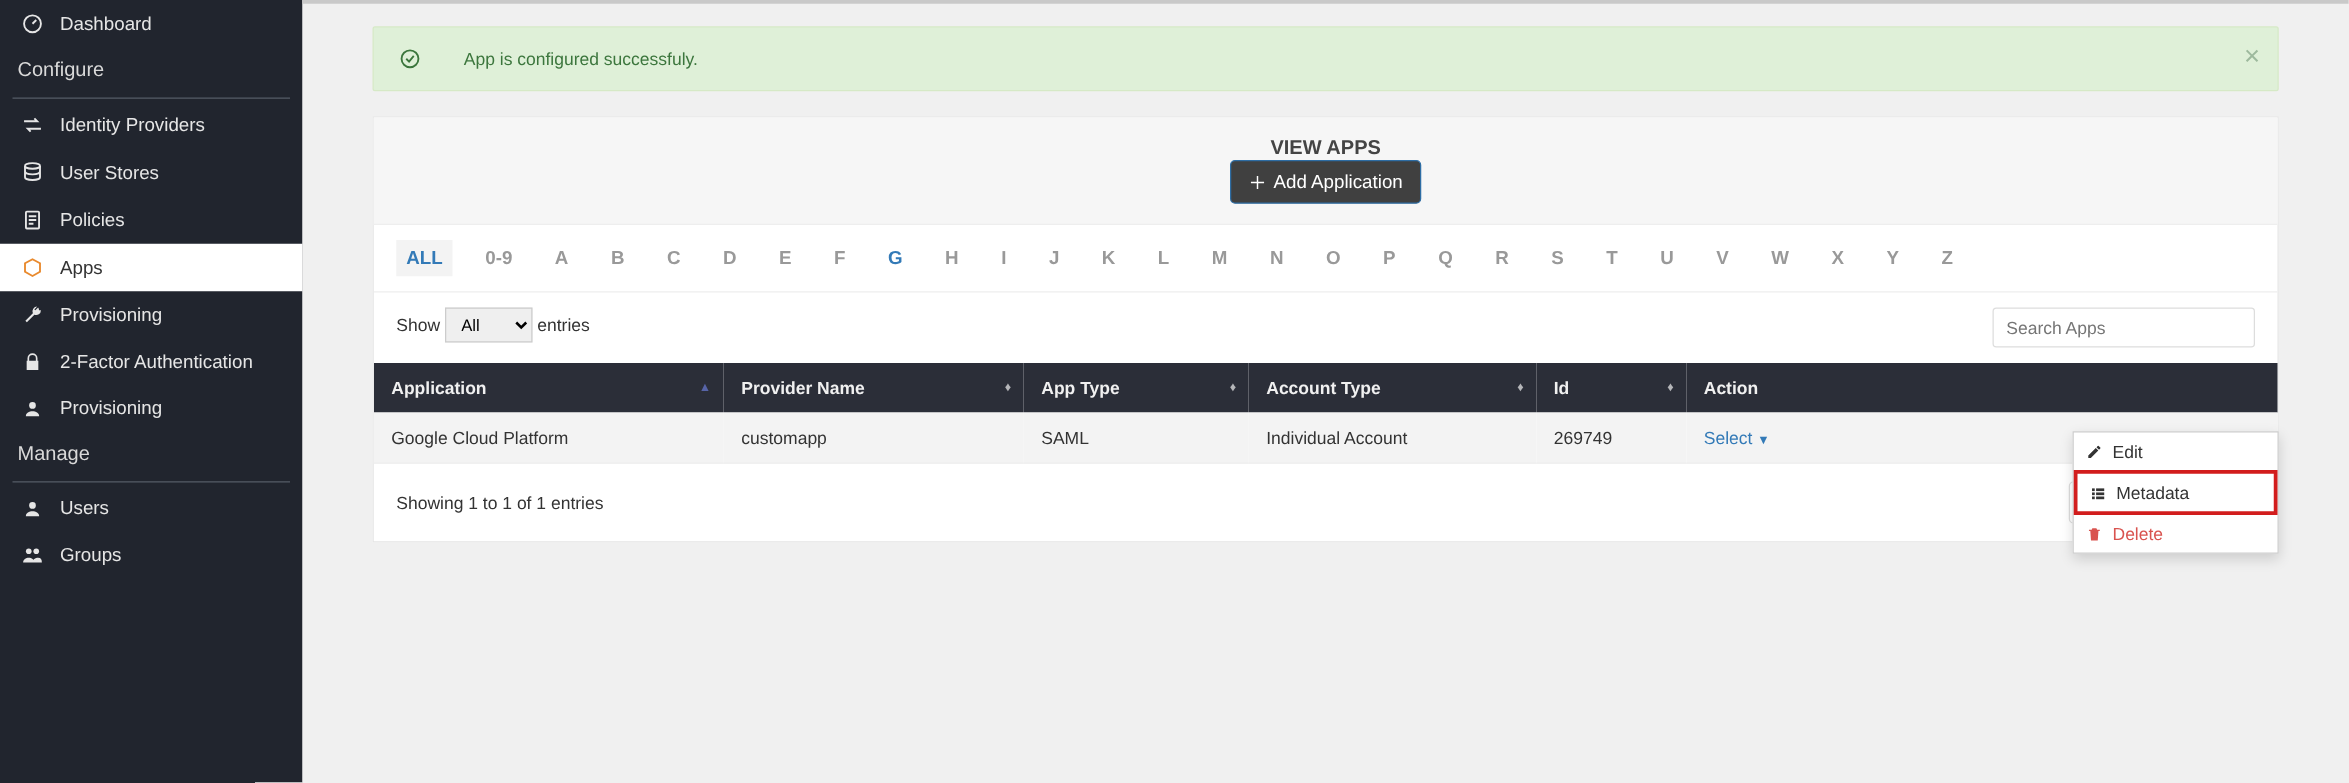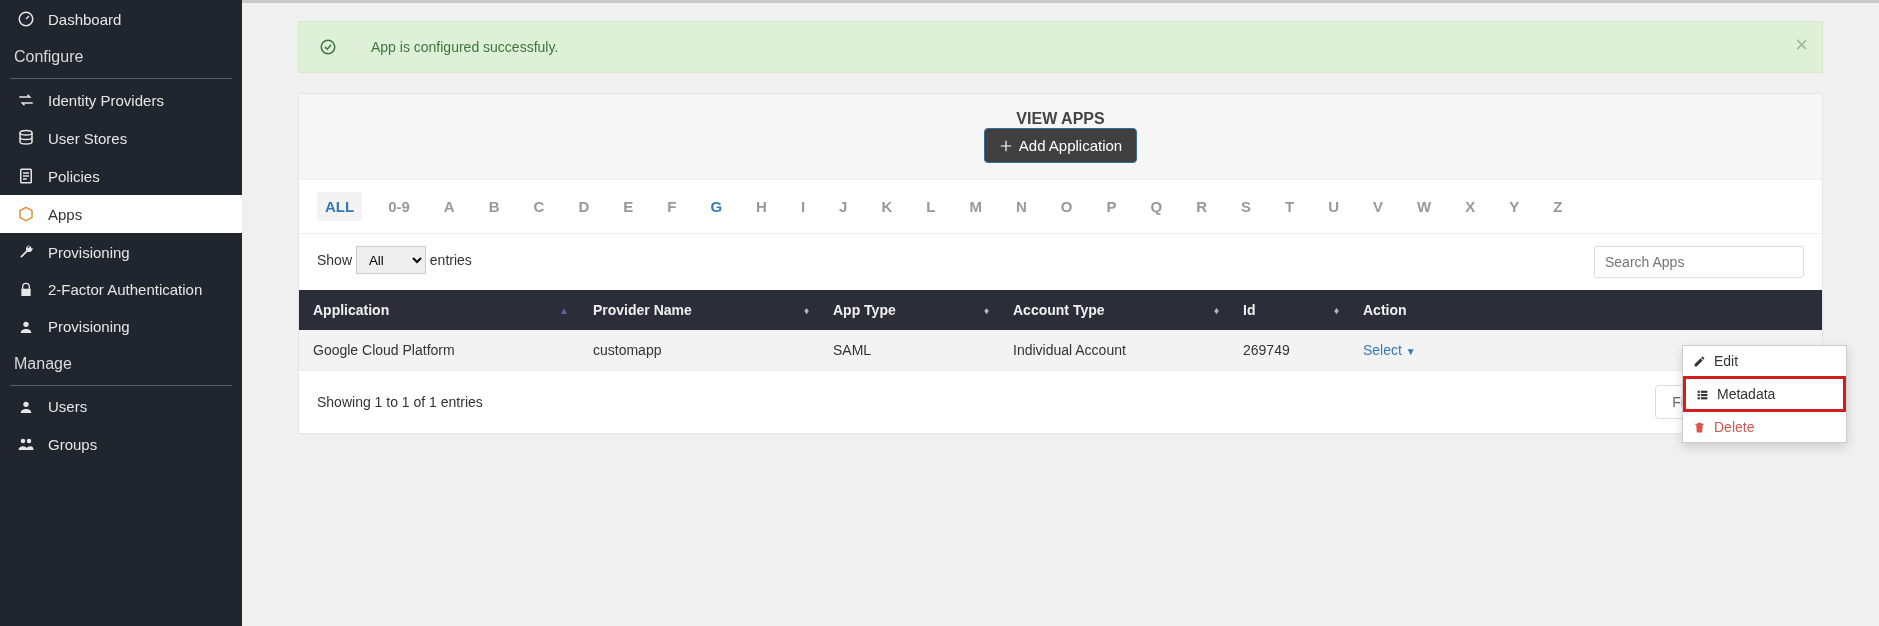--- a/index.html
+++ b/index.html
@@ -37,21 +37,21 @@
 table.apps th { text-align: left; padding: 12px 14px; font-weight: bold; position: relative; }
 table.apps th .sort { position: absolute; right: 10px; top: 50%; transform: translateY(-50%); font-size: 10px; opacity: .7; }
 table.apps td { padding: 12px 14px; border-bottom: 1px solid #eee; background: #f3f3f3; }
 .select-link { color: #337ab7; cursor: pointer; }
 
 .footer-row { display: flex; justify-content: space-between; align-items: center; padding: 14px 18px; }
 .pager { display: flex; border: 1px solid #ddd; border-radius: 4px; overflow: hidden; }
 .pager .pbtn { padding: 8px 16px; border-right: 1px solid #ddd; color: #666; cursor: pointer; }
 .pager .pbtn:last-child { border-right: none; }
 
-.dropdown { position: absolute; right: 32px; top: 342px; width: 165px; background: #fff; border: 1px solid #ccc; box-shadow: 0 4px 10px rgba(0,0,0,.15); }
+.dropdown { position: absolute; right: 56px; top: 342px; width: 165px; background: #fff; border: 1px solid #ccc; box-shadow: 0 4px 10px rgba(0,0,0,.15); }
 .dropdown .d-item { padding: 7px 10px; display: flex; align-items: center; gap: 7px; cursor: pointer; font-size: 14px; }
 .dropdown .d-item.sel { border: 3px solid #d21d1d; }
 .dropdown .d-item.danger { color: #d9534f; }
 .dropdown .d-item .di-icon { width: 14px; display: inline-flex; }
 
 svg { display: block; }
 </style>
 </head>
 <body>
 

